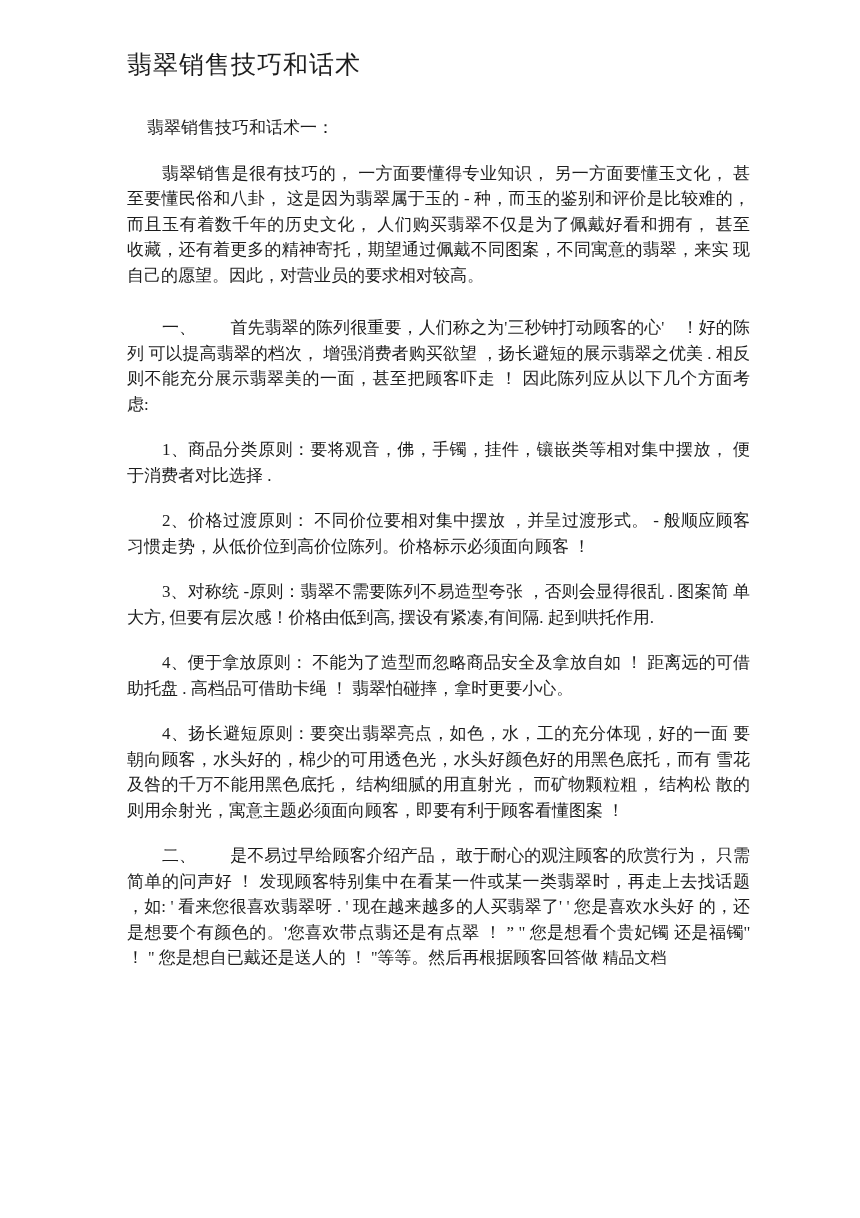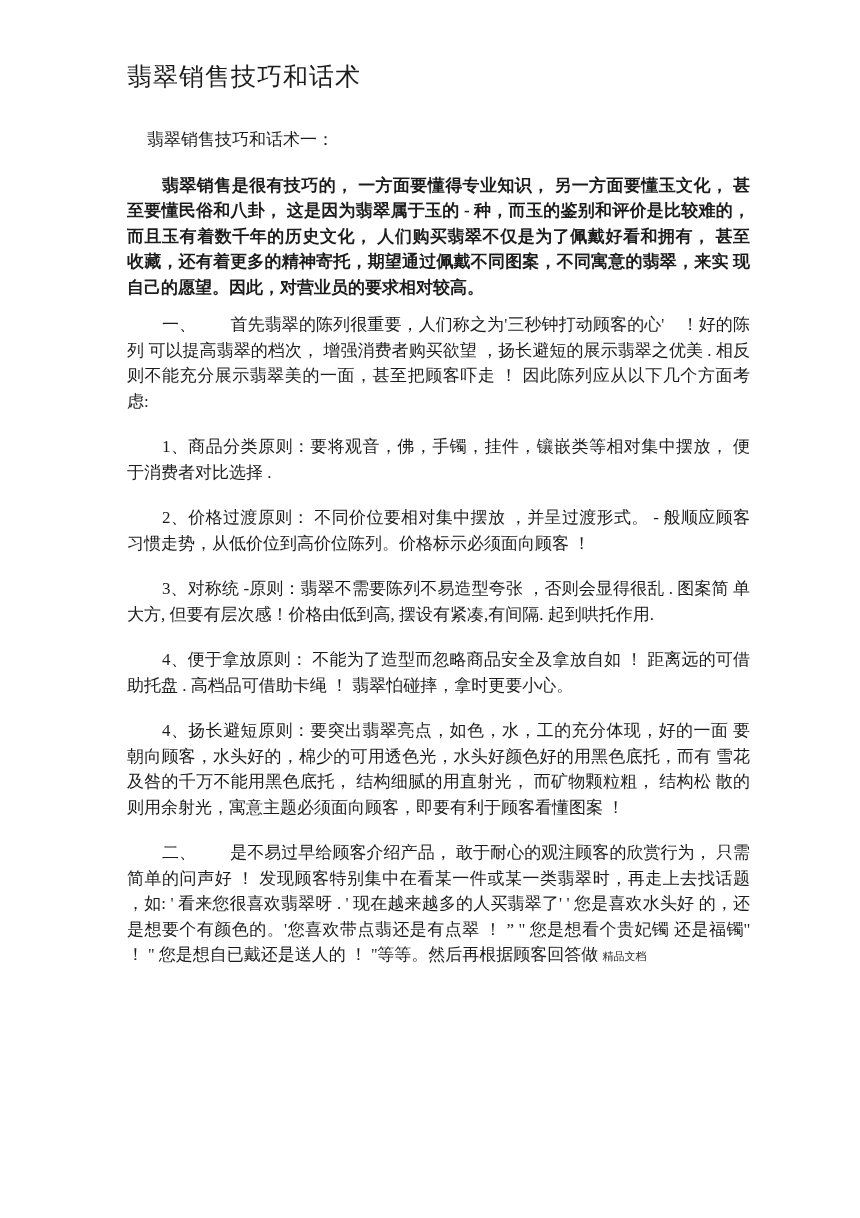--- a/index.html
+++ b/index.html
@@ -9,21 +9,21 @@
   }
   body {
     width: 860px;
     height: 1218px;
     overflow: hidden;
   }
   .page {
     box-sizing: border-box;
     width: 860px;
     height: 1218px;
-    padding: 60px 110px 40px 127px;
+    padding: 48px 110px 40px 127px;
     background: #ffffff;
     color: #1c1c1c;
     font-family: "Liberation Serif", "DejaVu Serif", serif;
     font-size: 17px;
     line-height: 25.5px;
   }
   .doc-title {
     font-size: 25px;
     line-height: 34px;
     font-weight: 400;
@@ -34,25 +34,24 @@
     margin: 0 0 19px 0;
     text-indent: 20px;
     font-family: Liberation Mono, monospace;
   }
   .para {
     margin: 0 0 20px 0;
     text-indent: 35px;
     text-align: justify;
   }
   .para.intro {
-    margin-bottom: 12px;
-    font-weight: bold;
+    margin-bottom: 27px;
   }
   .small-tag {
-    font-size: 11px;
+    font-size: 16px;
     line-height: 25.5px;
   }
 </style>
 </head>
 <body>
 
 <div class="page">
 
   <h1 class="doc-title">翡翠销售技巧和话术</h1>
 

